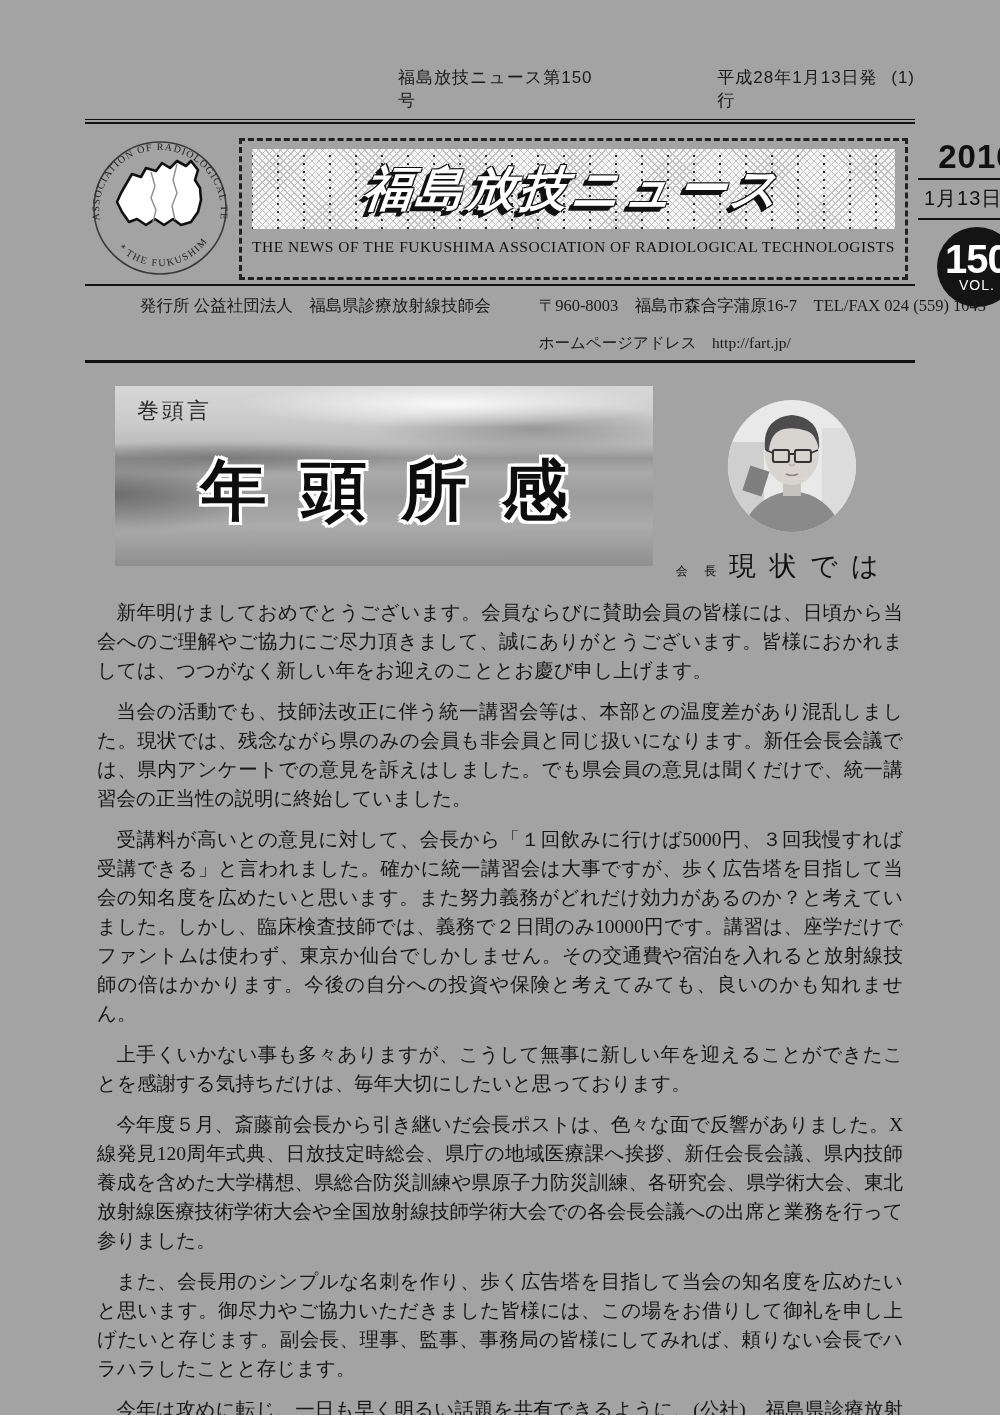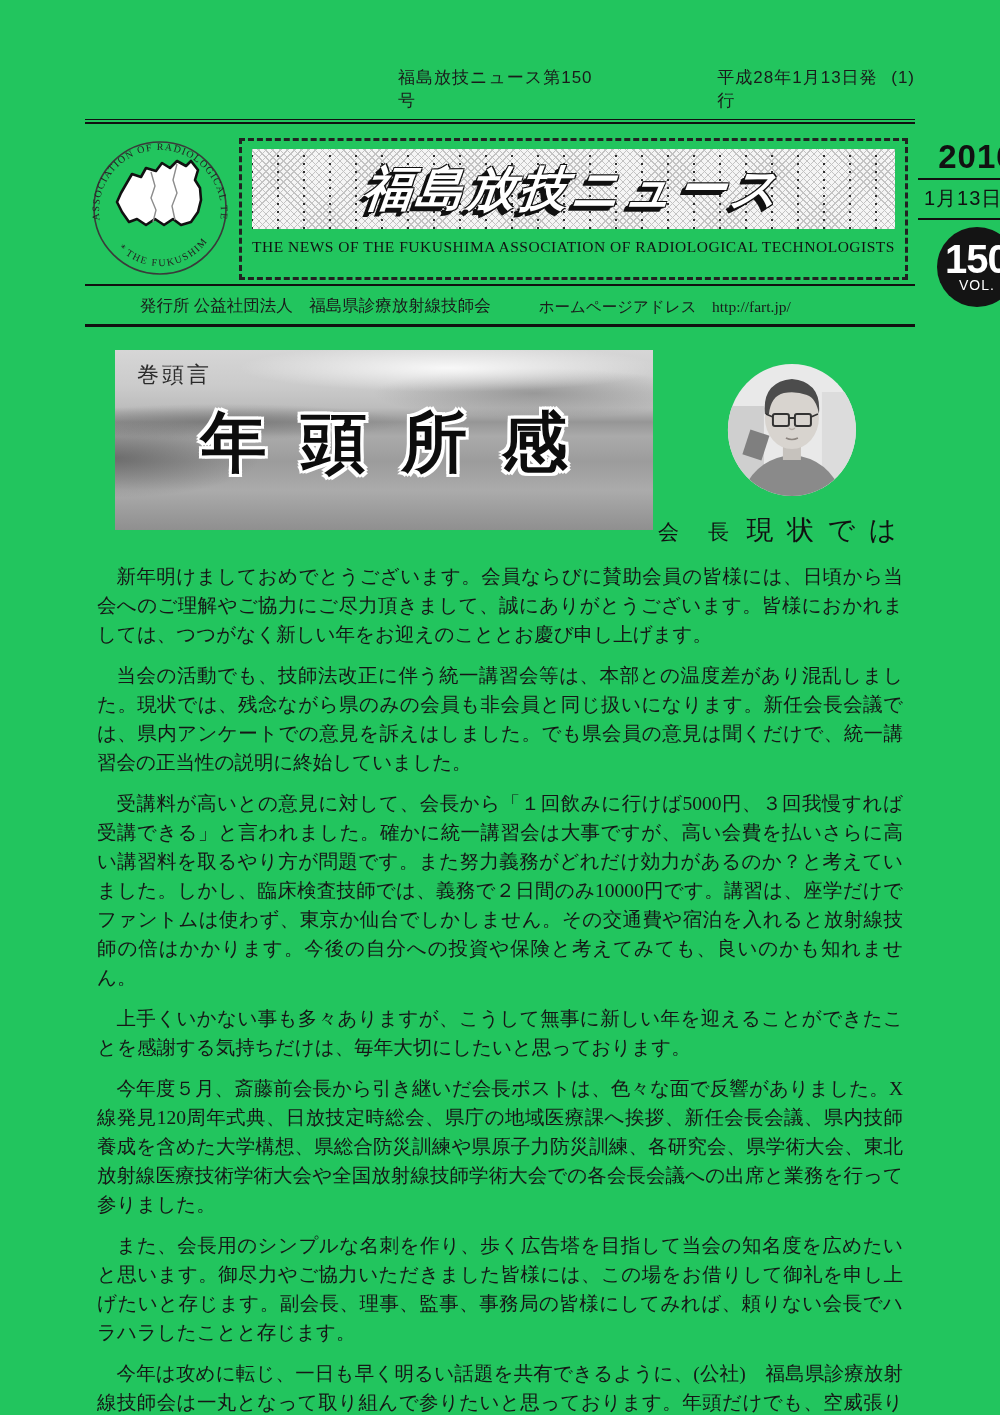--- a/index.html
+++ b/index.html
@@ -1,19 +1,19 @@
 <!DOCTYPE html>
 <html><head>
 <meta charset="utf-8">
 <style>
   * { box-sizing: border-box; }
   html,body { margin:0; padding:0; background:#fff; }
   .page {
     position:relative; width:1000px; height:1415px; margin:0 auto;
-    background:#22c55e; color:#111; overflow:hidden;
+    background:#a3a3a3; color:#111; overflow:hidden;
     font-family:"Liberation Serif","DejaVu Serif",serif;
   }
   .content { margin:0 85px; }
 
   
   .top-header {
     display:flex; align-items:baseline; padding-top:66px;
     font-family:"Liberation Sans","DejaVu Sans",sans-serif;
     font-size:17px; letter-spacing:1px; color:#1a1a1a;
   }
@@ -67,56 +67,56 @@
   .vol-num { font-size:40px; font-weight:900; letter-spacing:-1px; }
   .vol-lab { font-size:14px; letter-spacing:1px; margin-top:2px; }
 
   .rule-thin { margin-top:2px; border-top:2px solid #111; }
 
   
   .publisher { display:flex; margin-top:9px; font-size:16.5px; color:#1a1a1a; }
   .pub-left { padding-left:55px; white-space:nowrap; }
   .pub-right { margin-left:48px; text-align:left; }
   .pub-right .addr { white-space:nowrap; }
-  .pub-right .home { text-align:right; font-size:15.5px; margin-top:2px; }
+  .pub-right .home { text-align:left; font-size:15.5px; margin-top:16px; }
   .rule-thick { margin-top:6px; border-top:3.5px solid #111; }
 
   
   .banner { display:flex; margin-top:23px; height:182px; }
   .photo {
     position:relative; margin-left:30px; width:538px; height:180px; flex:0 0 538px;
     background-image:
       radial-gradient(ellipse 300px 34px at 62% 10%, rgba(255,255,255,.85), transparent 70%),
       radial-gradient(ellipse 230px 36px at 78% 24%, rgba(115,115,115,.55), transparent 70%),
       radial-gradient(ellipse 260px 26px at 20% 40%, rgba(100,100,100,.55), transparent 70%),
       radial-gradient(ellipse 200px 55px at 0% 60%, rgba(70,70,70,.55), transparent 72%),
       linear-gradient(180deg,#d6d6d6 0%,#cbcbcb 20%,#bdbdbd 32%,#969696 40%,#aaaaaa 48%,#9c9c9c 62%,#ababab 78%,#8f8f8f 100%);
   }
   .kicker {
     position:absolute; top:10px; left:22px;
     font-family:"Liberation Sans","DejaVu Sans",sans-serif;
     font-size:22px; color:#2b2b2b; letter-spacing:3px;text-align:center;
   }
   .feature-title {
-    position:absolute; left:0; right:0; top:48px; text-align:center;
+    position:absolute; left:0; right:0; top:60px; text-align:center;
     font-family:"Liberation Sans","DejaVu Sans",sans-serif;
     font-weight:900; font-size:66px; color:#0d0d0d;
     letter-spacing:0.52em; text-indent:0.52em; white-space:nowrap;
     text-shadow:
       -3px -3px 0 #fff, 3px -3px 0 #fff, -3px 3px 0 #fff, 3px 3px 0 #fff,
       0 -3px 0 #fff, 0 3px 0 #fff, -3px 0 0 #fff, 3px 0 0 #fff;
   }
   .banner-right { flex:1 1 auto; position:relative; }
   .portrait { position:absolute; top:12px; left:50%; transform:translateX(-44%); }
   .author-line {
     position:absolute; bottom:-16px; left:0; right:0;
     display:flex; align-items:baseline; justify-content:center;
     font-family:"Liberation Sans","DejaVu Sans",sans-serif; white-space:nowrap;
   }
-  .author-role { font-size:21px; letter-spacing:0.55em; }
+  .author-role { font-size:12px; letter-spacing:0.55em; }
   .author-name { font-size:27px; letter-spacing:0.5em; margin-left:6px; }
 
   
   .article { margin-top:30px; font-size:19.5px; line-height:29px; text-align:justify; color:#161616; }
   .article p { margin:12px; text-indent:1em; }
 
   svg text { font-family:"Liberation Serif","DejaVu Serif",serif; }
 </style>
 </head>
 <body>
@@ -171,20 +171,21 @@
           <span class="vol-lab">VOL.</span>
         </div>
       </div>
     </div>
 
     <div class="rule-thin"></div>
 
     <div class="publisher">
       <span class="pub-left">発行所 公益社団法人　福島県診療放射線技師会</span>
       <span class="pub-right">
+        <span class="addr">〒960-8003　福島市森合字蒲原16-7　TEL/FAX 024 (559) 1043</span>
         <div class="home">ホームページアドレス　http://fart.jp/</div>
       </span>
     </div>
 
     <div class="rule-thick"></div>
 
     <div class="banner">
       <div class="photo">
         <span class="kicker">巻頭言</span>
         <div class="feature-title">年頭所感</div>
@@ -219,21 +220,21 @@
         <div class="author-line">
           <span class="author-role">会 長</span>
           <span class="author-name">現状では</span>
         </div>
       </div>
     </div>
 
     <div class="article">
       <p>新年明けましておめでとうございます。会員ならびに賛助会員の皆様には、日頃から当会へのご理解やご協力にご尽力頂きまして、誠にありがとうございます。皆様におかれましては、つつがなく新しい年をお迎えのこととお慶び申し上げます。</p>
       <p>当会の活動でも、技師法改正に伴う統一講習会等は、本部との温度差があり混乱しました。現状では、残念ながら県のみの会員も非会員と同じ扱いになります。新任会長会議では、県内アンケートでの意見を訴えはしました。でも県会員の意見は聞くだけで、統一講習会の正当性の説明に終始していました。</p>
-      <p>受講料が高いとの意見に対して、会長から「１回飲みに行けば5000円、３回我慢すれば受講できる」と言われました。確かに統一講習会は大事ですが、高い会費を払いさらに高い講習料を取るやり方が問題です。また努力義務がどれだけ効力があるのか？と考えていました。しかし、臨床検査技師では、義務で２日間のみ10000円です。講習は、座学だけでファントムは使わず、東京か仙台でしかしません。その交通費や宿泊を入れると放射線技師の倍はかかります。今後の自分への投資や保険と考えてみても、良いのかも知れません。</p>
+      <p>受講料が高いとの意見に対して、会長から「１回飲みに行けば5000円、３回我慢すれば受講できる」と言われました。確かに統一講習会は大事ですが、歩く広告塔を目指して当会の知名度を広めたいと思います。また努力義務がどれだけ効力があるのか？と考えていました。しかし、臨床検査技師では、義務で２日間のみ10000円です。講習は、座学だけでファントムは使わず、東京か仙台でしかしません。その交通費や宿泊を入れると放射線技師の倍はかかります。今後の自分への投資や保険と考えてみても、良いのかも知れません。</p>
       <p>上手くいかない事も多々ありますが、こうして無事に新しい年を迎えることができたことを感謝する気持ちだけは、毎年大切にしたいと思っております。</p>
       <p>今年度５月、斎藤前会長から引き継いだ会長ポストは、色々な面で反響がありました。X線発見120周年式典、日放技定時総会、県庁の地域医療課へ挨拶、新任会長会議、県内技師養成を含めた大学構想、県総合防災訓練や県原子力防災訓練、各研究会、県学術大会、東北放射線医療技術学術大会や全国放射線技師学術大会での各会長会議への出席と業務を行って参りました。</p>
       <p>また、会長用のシンプルな名刺を作り、歩く広告塔を目指して当会の知名度を広めたいと思います。御尽力やご協力いただきました皆様には、この場をお借りして御礼を申し上げたいと存じます。副会長、理事、監事、事務局の皆様にしてみれば、頼りない会長でハラハラしたことと存じます。</p>
       <p>今年は攻めに転じ、一日も早く明るい話題を共有できるように、(公社)　福島県診療放射線技師会は一丸となって取り組んで参りたいと思っております。年頭だけでも、空威張りをしておきます。昨年９月、職場スタッフに会長就任祝いを開いて頂いたことも、大きな励みになっています。</p>
 
     </div>
 
   </div>
 </div>
 

